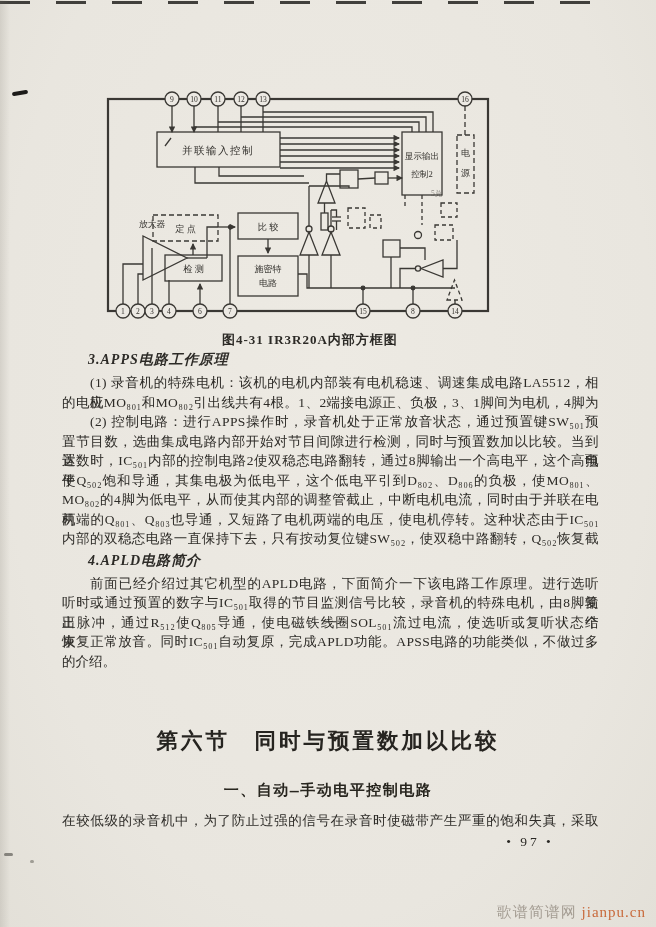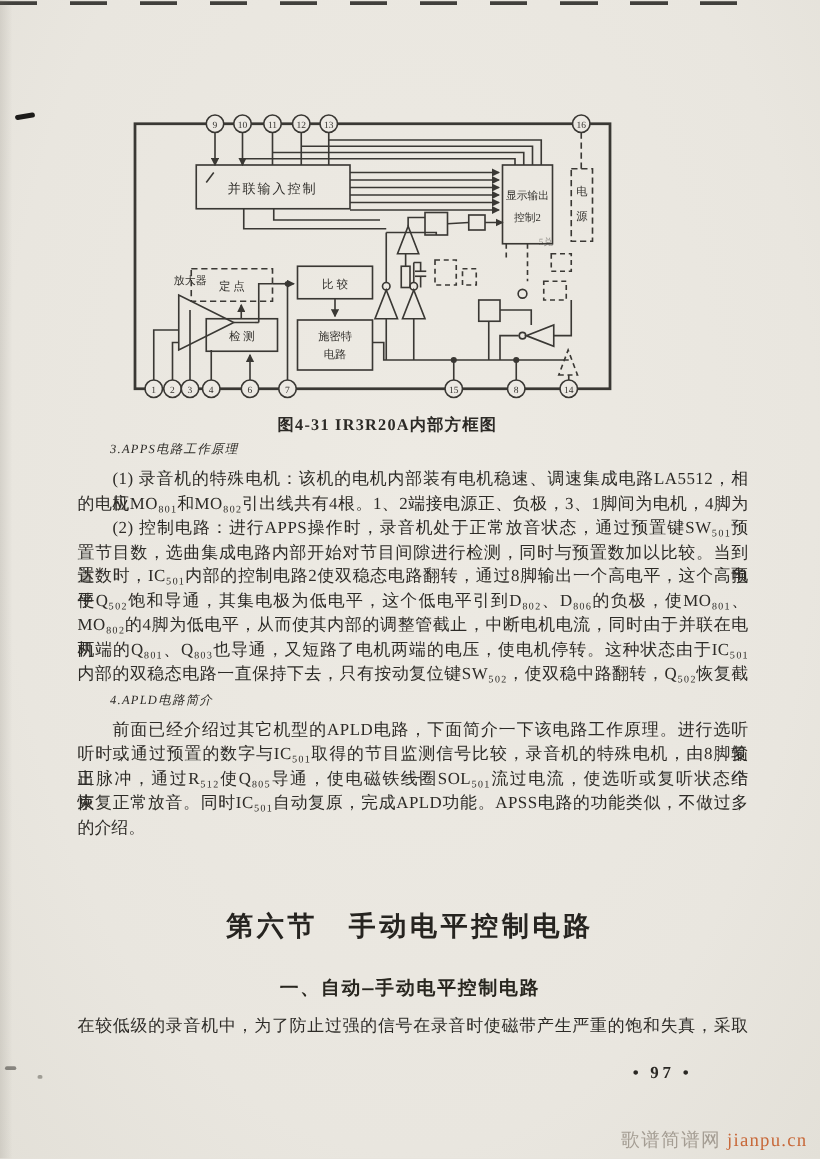--- a/index.html
+++ b/index.html
@@ -19,35 +19,35 @@
   .leftshade{position:absolute; left:0; top:0; width:10px; height:927px;
     background:linear-gradient(90deg, rgba(120,115,105,.18), rgba(120,115,105,0)); }
 
   
   #diagram{position:absolute; left:95px; top:88px;}
   #diagram text{font-family:"Liberation Serif","DejaVu Serif",serif; fill:#34322e;}
   .caption{position:absolute; left:222px; top:331px; font-size:13px; font-weight:bold; letter-spacing:1px; color:#2c2a26;}
 
   
   #textblock{position:absolute; left:62px; top:350px; width:537px; font-size:13.5px; line-height:19.5px; color:#2d2b27;}
-  .h-run{font-style:italic; font-weight:normal; padding-left:26px; letter-spacing:1px; height:23px; font-size:10px;}
+  .h-run{font-style:italic; font-weight:bold; padding-left:26px; letter-spacing:1px; height:23px; font-size:14px;}
   .tl{height:19.5px; white-space:nowrap; overflow:visible;}
   .full{text-align:justify; text-align-last:justify; white-space:normal; letter-spacing:.4px;}
   .ind{padding-left:28px;}
   .gap-top{margin-top:2px;}
 
   .sec-title{position:absolute; left:0; top:726px; width:656px; text-align:center;
     font-size:21.5px; font-weight:bold; letter-spacing:3px; color:#262420;}
   .sec-sub{position:absolute; left:0; top:781px; width:656px; text-align:center;
     font-family:Liberation Mono, monospace; font-weight:bold; font-size:15px; letter-spacing:1.5px; color:#28261f;}
   .last-line{position:absolute; left:62px; top:812px; width:537px; font-size:13.5px;
     text-align:justify; text-align-last:justify; letter-spacing:.4px; color:#2d2b27;}
 
   .pagenum{position:absolute; left:498px; top:834px; width:64px; text-align:center;
-    font-size:13.5px; font-weight:bold; letter-spacing:3px; color:#2a2824;margin-top:16px;}
+    font-size:13.5px; font-weight:normal; letter-spacing:3px; color:#2a2824;}
 
   .watermark{position:absolute; right:10px; top:891px; font-size:15px; letter-spacing:1px;margin-top:12px;}
   .wm-site{color:#a49d93;}
   .wm-url{color:#c8693a;}
 </style>
 </head>
 <body>
 
 <div id="page">
 
@@ -238,21 +238,21 @@
 
     <div class="h-run gap-top">4.APLD电路简介</div>
 
     <div class="tl full ind">前面已经介绍过其它机型的APLD电路，下面简介一下该电路工作原理。进行选听或复</div>
     <div class="tl full">听时，通过预置的数字与IC₅₀₁取得的节目监测信号比较，录音机的特殊电机，由8脚输出一个</div>
     <div class="tl full">正脉冲，通过R₅₁₂使Q₈₀₅导通，使电磁铁线圈SOL₅₀₁流过电流，使选听或复听状态结束，</div>
     <div class="tl full">恢复正常放音。同时IC₅₀₁自动复原，完成APLD功能。APSS电路的功能类似，不做过多</div>
     <div class="tl">的介绍。</div>
   </div>
 
-  <div class="sec-title">第六节　手动电平控制电路</div>
+  <div class="sec-title">第六节　同时与预置数加以比较</div>
   <div class="sec-sub">一、自动—手动电平控制电路</div>
   <div class="last-line">在较低级的录音机中，为了防止过强的信号在录音时使磁带产生严重的饱和失真，采取</div>
 
   <div class="pagenum">• 97 •</div>
 
   <div class="watermark">
     <span class="wm-site">歌谱简谱网 </span><span class="wm-url">jianpu.cn</span>
   </div>
 
 </div>

